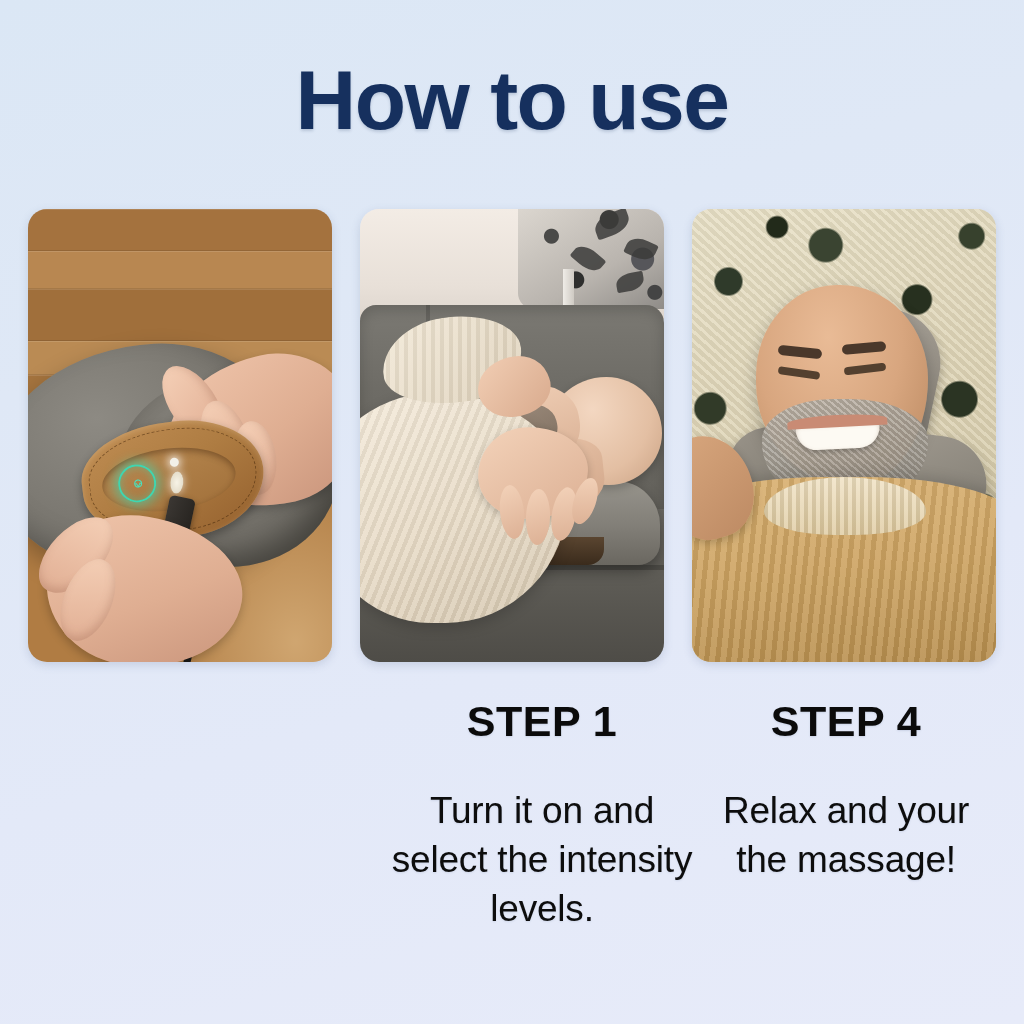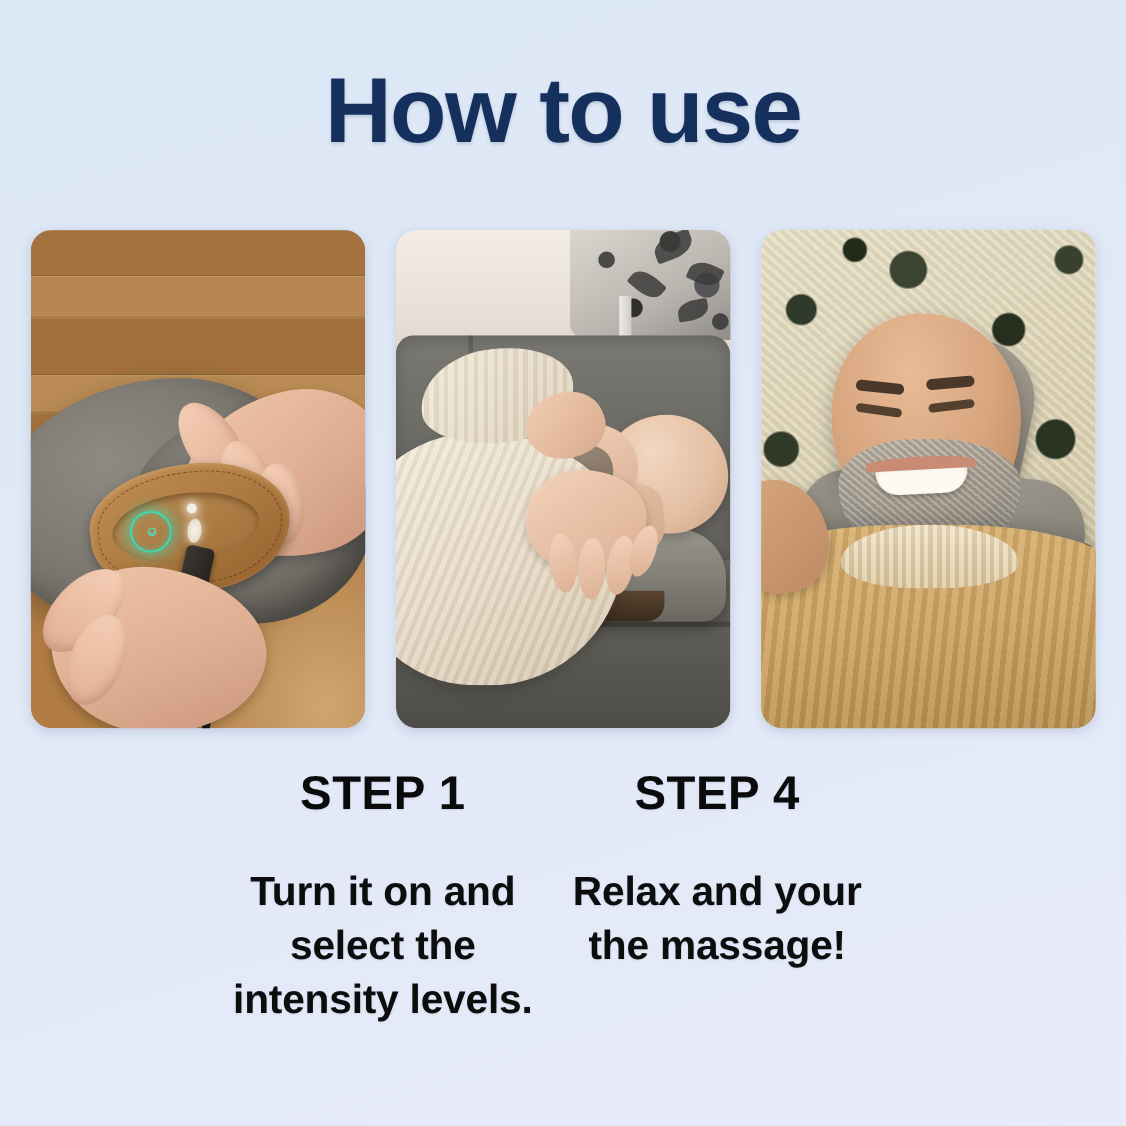--- a/index.html
+++ b/index.html
@@ -385,33 +385,33 @@
   .hand3{
     position:absolute; left:-26px; top:226px; width:86px; height:104px;
     background:linear-gradient(150deg,#d9a87f,#bd8a63);
     border-radius:50% 56% 48% 44%;
     transform:rotate(-16deg);
     box-shadow:0 3px 9px rgba(0,0,0,.2);
   }
 
   
   #steps {
-    position:absolute; top:700px; left:16px;
+    position:absolute; top:700px; left:30px;
     width:968px;
-    display:flex; justify-content:center;
+    display:flex; justify-content:flex-end;
   }
   .step { width:304px; text-align:center; }
   .step-title {
     font-size:43px; font-weight:700; color:#0b0b0b;
     letter-spacing:.5px; line-height:1;
     text-shadow:0 1px 2px rgba(90,110,150,.18);
   }
   .step-body {
     margin-top:44px;
-    font-size:37px; font-weight:700; color:#0d0d0d;
+    font-size:37px; font-weight:400; color:#0d0d0d;
     line-height:1.32; letter-spacing:-.2px;
     text-shadow:0 1px 2px rgba(90,110,150,.15);
   }
 </style>
 </head>
 <body>
 
 <div id="title">How to use</div>
 
 <div id="cards">

